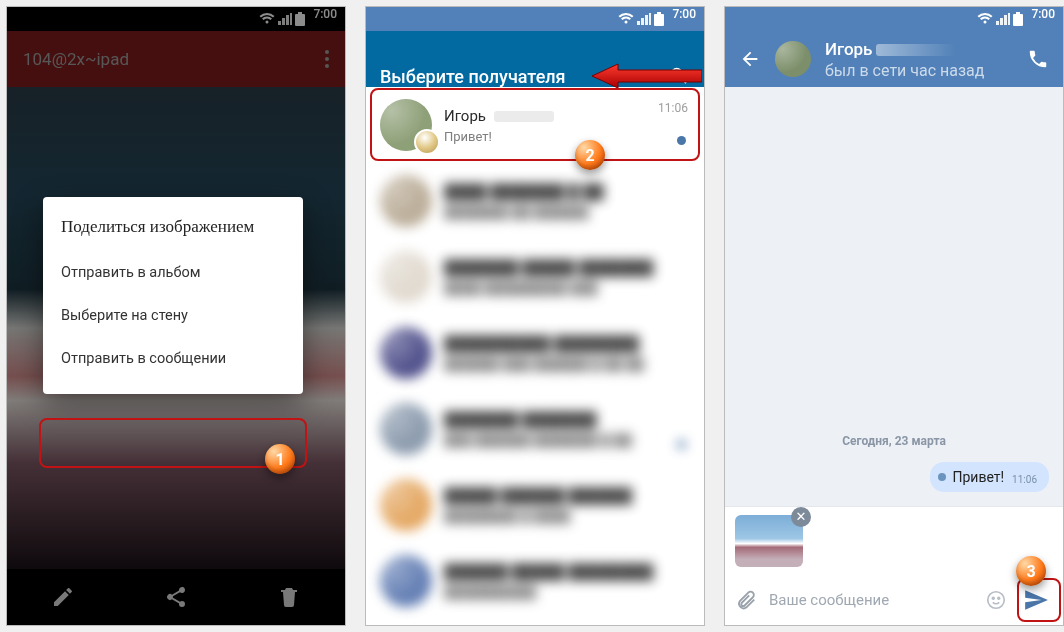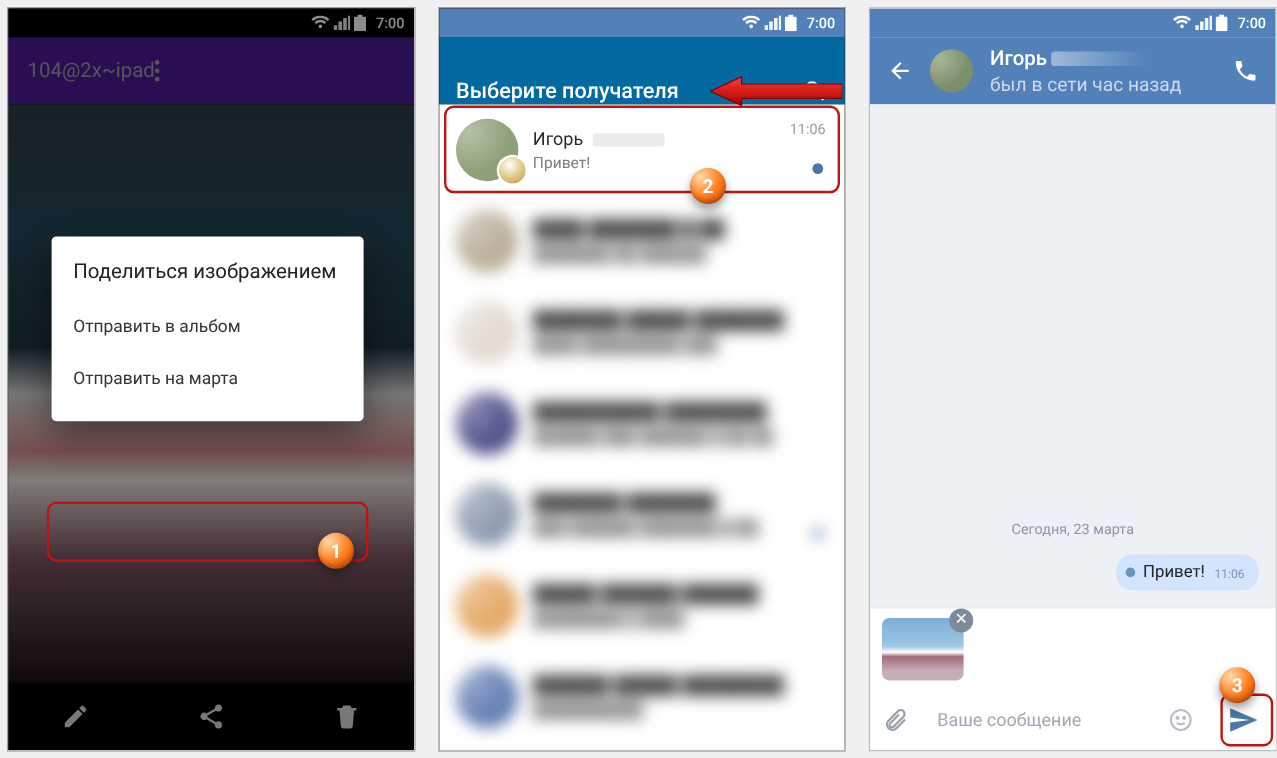--- a/index.html
+++ b/index.html
@@ -21,39 +21,39 @@
     position: relative;
     overflow: hidden;
     flex-shrink: 0;
   }
   .phone.light { background: #fff; }
 
   
   .status-bar {
     height: 24px;
     display: flex;
-    align-items: center;
     justify-content: flex-end;
     padding: 0 8px;
     gap: 4px;
     font-size: 12px;
     position: relative;
     z-index: 10;
   }
   .status-bar .icons { display: flex; gap: 3px; align-items: center; }
   .status-bar.dark { color: #fff; background: #000; }
   .status-bar.blue { color: #fff; background: #5181B8; }
   .time { font-weight: 500; margin-left: 4px; }
 
   
   .p1-header {
     height: 56px;
-    background: #4c1d95;
+    background: #7f1d1d;
     display: flex;
     align-items: center;
+    justify-content: space-between;
     padding: 0 16px;
     color: #9e9e9e;
   }
   .p1-title { font-size: 17px; }
   .p1-image {
     position: absolute;
     top: 80px;
     left: 0;
     right: 0;
     bottom: 56px;
@@ -76,20 +76,21 @@
     background: #fff;
     border-radius: 4px;
     box-shadow: 0 10px 30px rgba(0,0,0,.45);
     z-index: 20;
     padding: 14px 0;
   }
   .share-dialog .dlg-title {
     font-size: 17px;
     color: #222;
     padding: 6px 18px 14px;
+    font-family: Liberation Serif, serif;
   }
   .share-dialog .dlg-item {
     font-size: 14.5px;
     color: #333;
     padding: 13px 18px;
     cursor: pointer;
   }
   .hl-box-1 {
     position: absolute;
     left: 32px;
@@ -196,21 +197,21 @@
   .p3-header .name { font-size: 17px; font-weight: 500; }
   .p3-header .status { font-size: 16px; color: #cddaea; margin-top: 2px; }
   .p3-header .avatar { width: 36px; height: 36px; }
   .p3-body {
     position: absolute;
     top: 80px; left: 0; right: 0; bottom: 0;
     background: #EDF0F5;
     display: flex;
     flex-direction: column;
   }
-  .day-sep { text-align: center; color: #8a96a6; font-size: 12px; margin-top: auto; padding: 10px; }
+  .day-sep { text-align: center; color: #8a96a6; font-size: 12px; margin-top: auto; padding: 10px; font-weight: bold; }
   .msg-out {
     align-self: flex-end;
     background: #D3E4FF;
     border-radius: 14px;
     padding: 7px 12px;
     font-size: 14px;
     color: #222;
     margin: 4px 14px 14px;
     display: flex;
     align-items: flex-end;
@@ -239,21 +240,21 @@
     position: absolute; top: -8px; right: -8px;
     width: 20px; height: 20px; border-radius: 50%;
     background: #7c8a9a; color: #fff; font-size: 13px; line-height: 20px;
     text-align: center;
   }
   .input-bar {
     height: 50px;
     background: #fff;
     display: flex;
     align-items: center;
-    gap: 24px;
+    gap: 12px;
     padding: 0 10px;
   }
   .input-bar .field {
     flex: 1;
     color: #a0a8b2;
     font-size: 15px;
   }
   .send-btn {
     width: 34px; height: 34px;
     display: flex; align-items: center; justify-content: center;
@@ -326,21 +327,22 @@
         <circle cx="2" cy="16" r="2"></circle>
       </svg>
   </div>
 
   <div class="p1-image"></div>
   <div class="dim-overlay"></div>
 
   <div class="share-dialog">
     <div class="dlg-title">Поделиться изображением</div>
     <div class="dlg-item">Отправить в альбом</div>
-    <div class="dlg-item">Отправить на марта</div>
+    <div class="dlg-item">Выберите на стену</div>
+    <div class="dlg-item">Отправить в сообщении</div>
   </div>
   <div class="hl-box-1"></div>
 
   <div class="bottom-bar">
     <svg class="icon-btn" viewBox="0 0 24 24" fill="#ddd">
         <path d="M3 17.25V21h3.75L17.81 9.94l-3.75-3.75L3 17.25zM20.71 7.04a1 1 0 000-1.41l-2.34-2.34a1 1 0 00-1.41 0l-1.83 1.83 3.75 3.75 1.83-1.83z"></path>
       </svg>
     <svg class="icon-btn" viewBox="0 0 24 24" fill="#ddd">
         <path d="M18 16.08a2.91 2.91 0 00-1.96.77L8.91 12.7a3 3 0 000-1.39l7.05-4.11A3 3 0 1015 5a3 3 0 00.05.56L7.99 9.67a3 3 0 100 4.66l7.12 4.16A2.92 2.92 0 0015 19a3 3 0 103-2.92z"></path>
       </svg>

